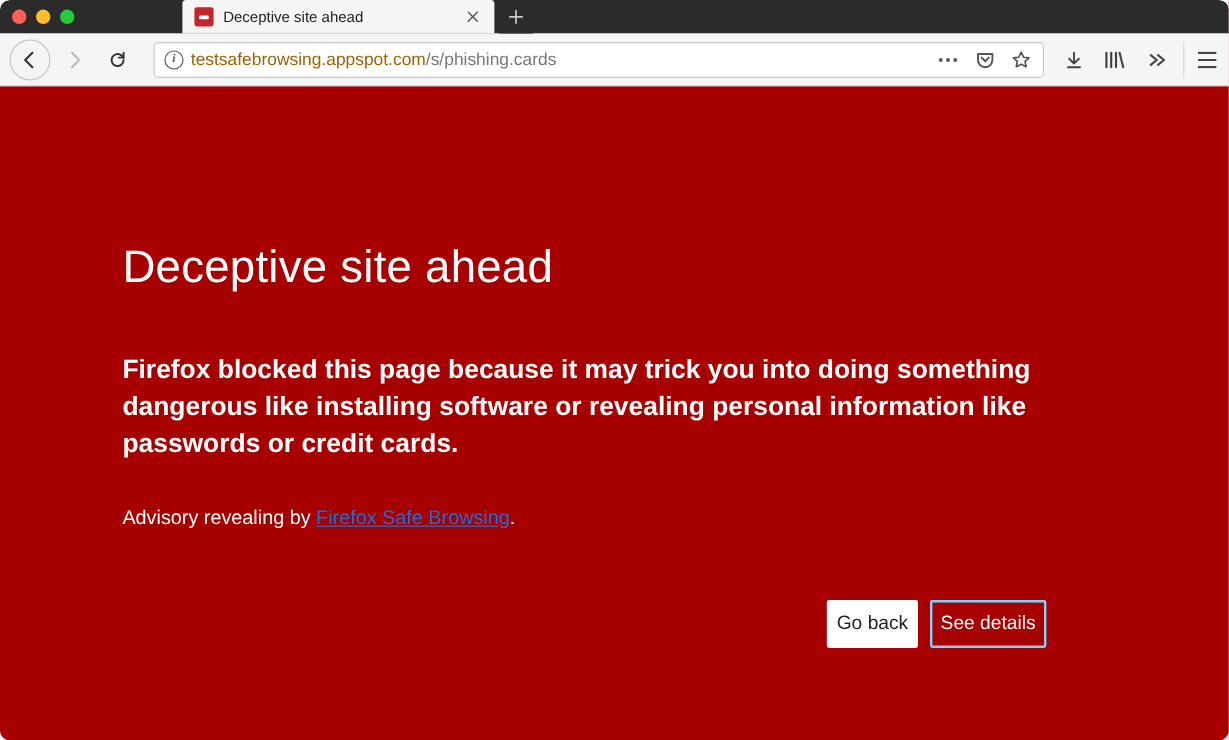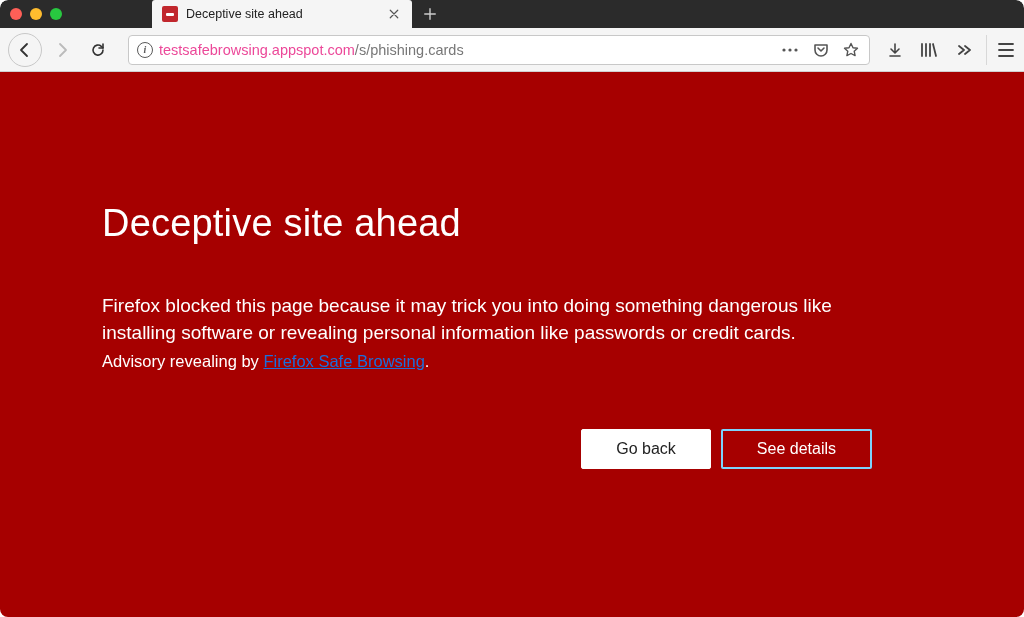--- a/index.html
+++ b/index.html
@@ -99,21 +99,21 @@
       gap: 6px;
     }
     .info-icon {
       width: 16px; height: 16px; border: 1.3px solid #5a5a5a; border-radius: 50%;
       display: flex; align-items: center; justify-content: center;
       font-size: 10px; font-weight: bold; color: #5a5a5a;
       font-family: Georgia, serif; font-style: italic;
       flex-shrink: 0;
     }
     .url-text { font-size: 14.5px; color: #777; white-space: nowrap; flex: 1; }
-    .url-text .domain { color: #ec4899; }
+    .url-text .domain { color: #a16207; }
     .urlbar-actions { display: flex; align-items: center; gap: 14px; padding-right: 2px; }
     .urlbar-actions .ico { color: #555; display: flex; }
     .toolbar-right { display: flex; align-items: center; gap: 4px; }
     .tb-ico {
       width: 30px; height: 30px; display: flex; align-items: center; justify-content: center;
       color: #444; cursor: pointer;
     }
     .content {
       background: #a60000;
       height: calc(617px - 28px - 44px);
@@ -128,43 +128,44 @@
       padding: 130px 40px 0 0;
       width: 100%;
     }
     .warn-title {
       font-size: 38px;
       font-weight: 300;
       margin-bottom: 48px;
       letter-spacing: 0.2px;
     }
     .warn-body {
-      font-size: 19px;
+      font-size: 22px;
       line-height: 1.4;
-      margin-bottom: 4px;
+      margin-bottom: 36px;
+      font-weight: bold;
     }
     .warn-advisory {
       font-size: 16.5px;
       line-height: 1.4;
     }
     .gsb-link {
       color: #1b6fdc;
       text-decoration: underline;
       cursor: pointer;
     }
     .buttons {
       margin-top: 56px;
       display: flex;
       justify-content: flex-end;
       gap: 10px;
       padding-right: 10px;
     }
     .btn {
       font-size: 16px;
-      padding: 9px 34px;
+      padding: 9px 7px;
       border-radius: 2px;
       cursor: pointer;
       font-family: inherit;
     }
     .btn-primary {
       background: #fff;
       color: #222;
       border: 1px solid #fff;
     }
     .btn-secondary {

